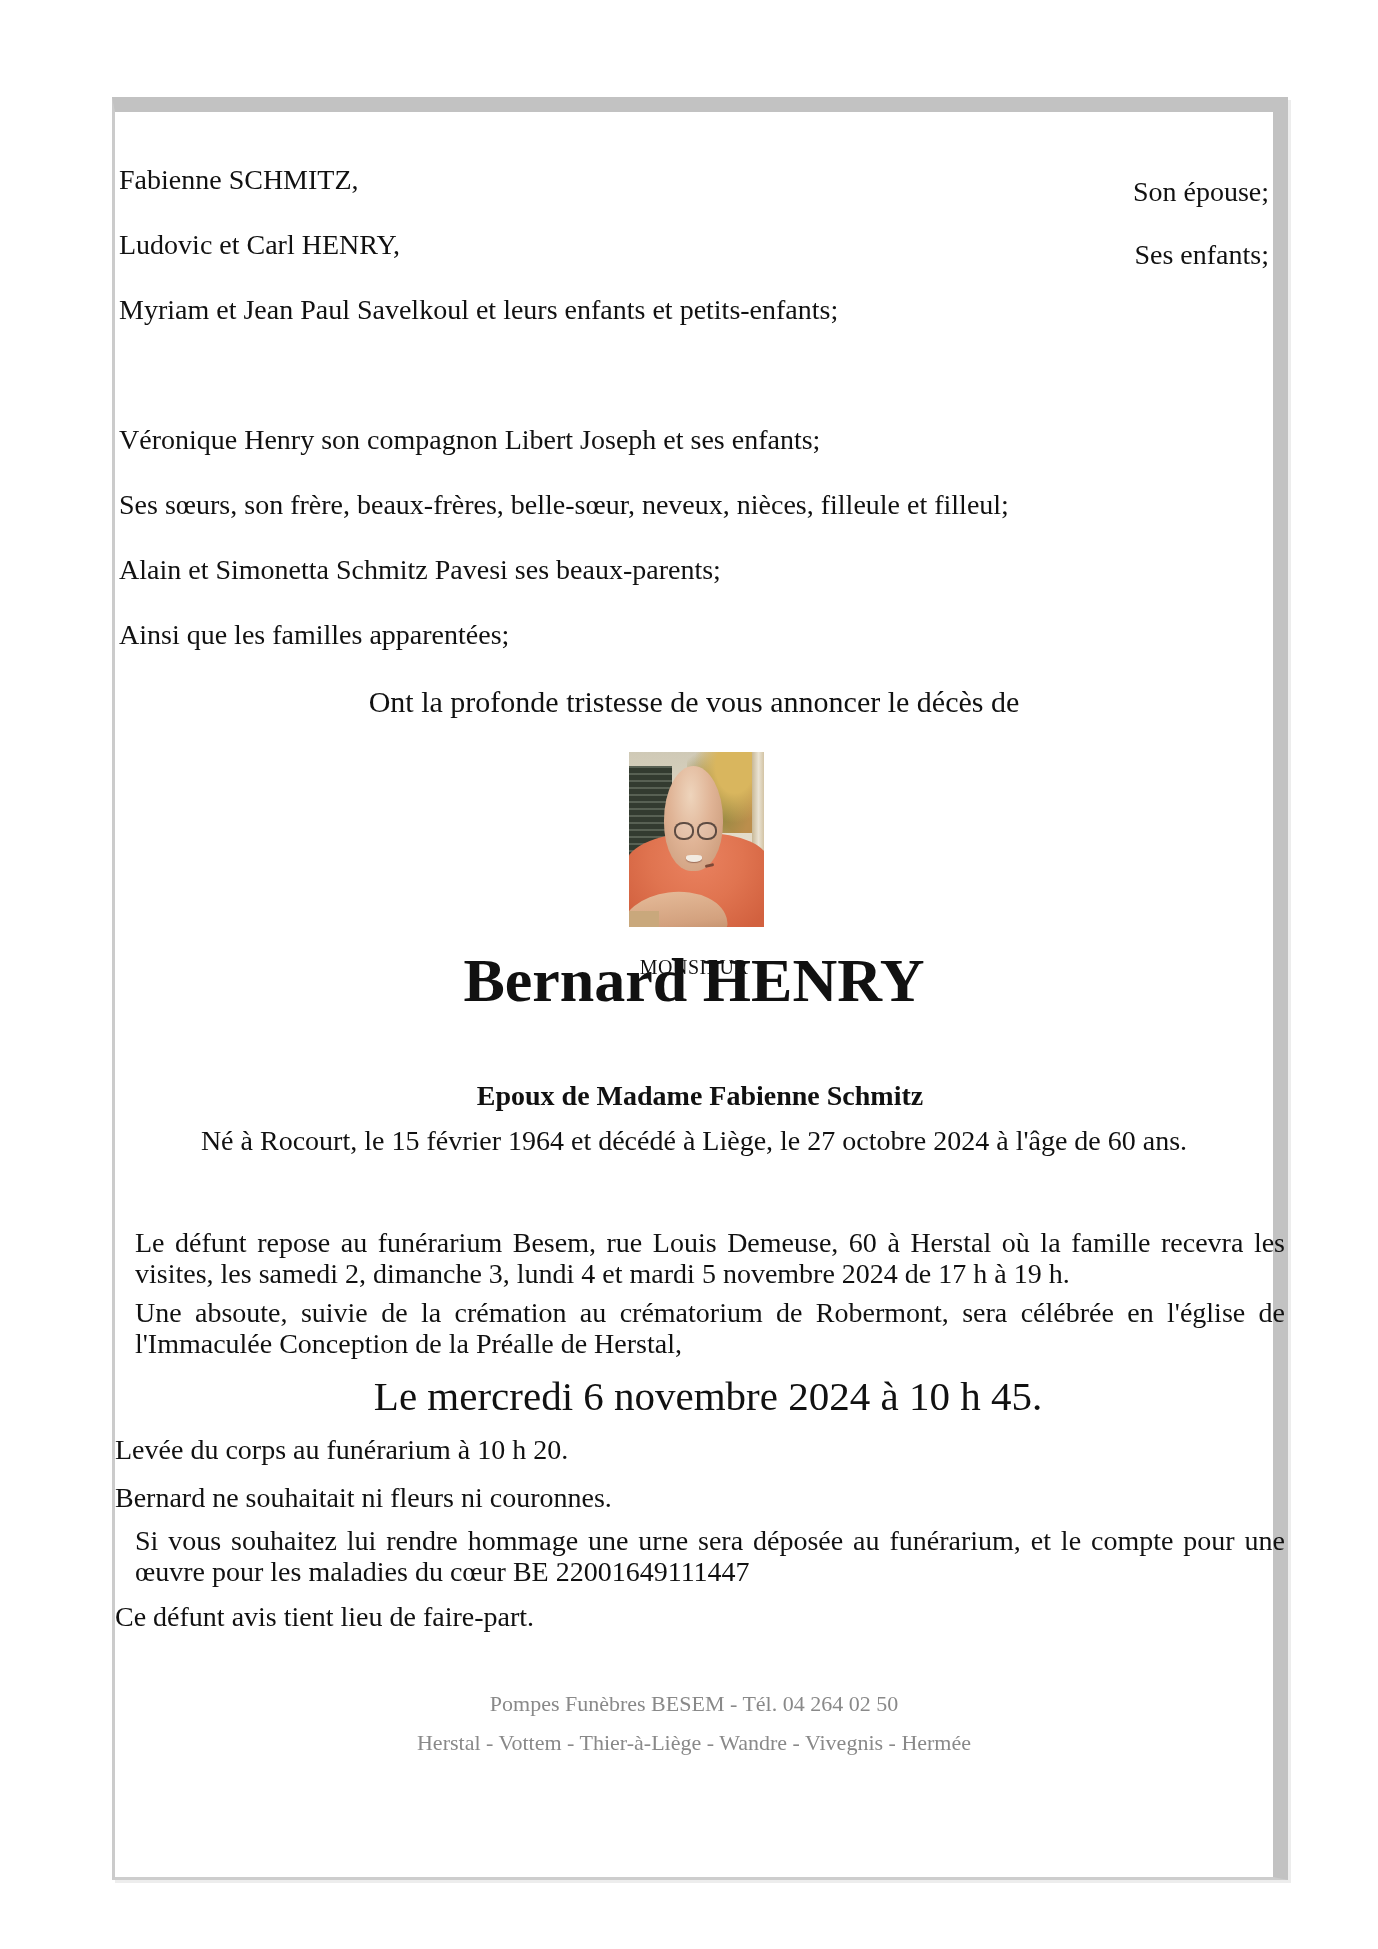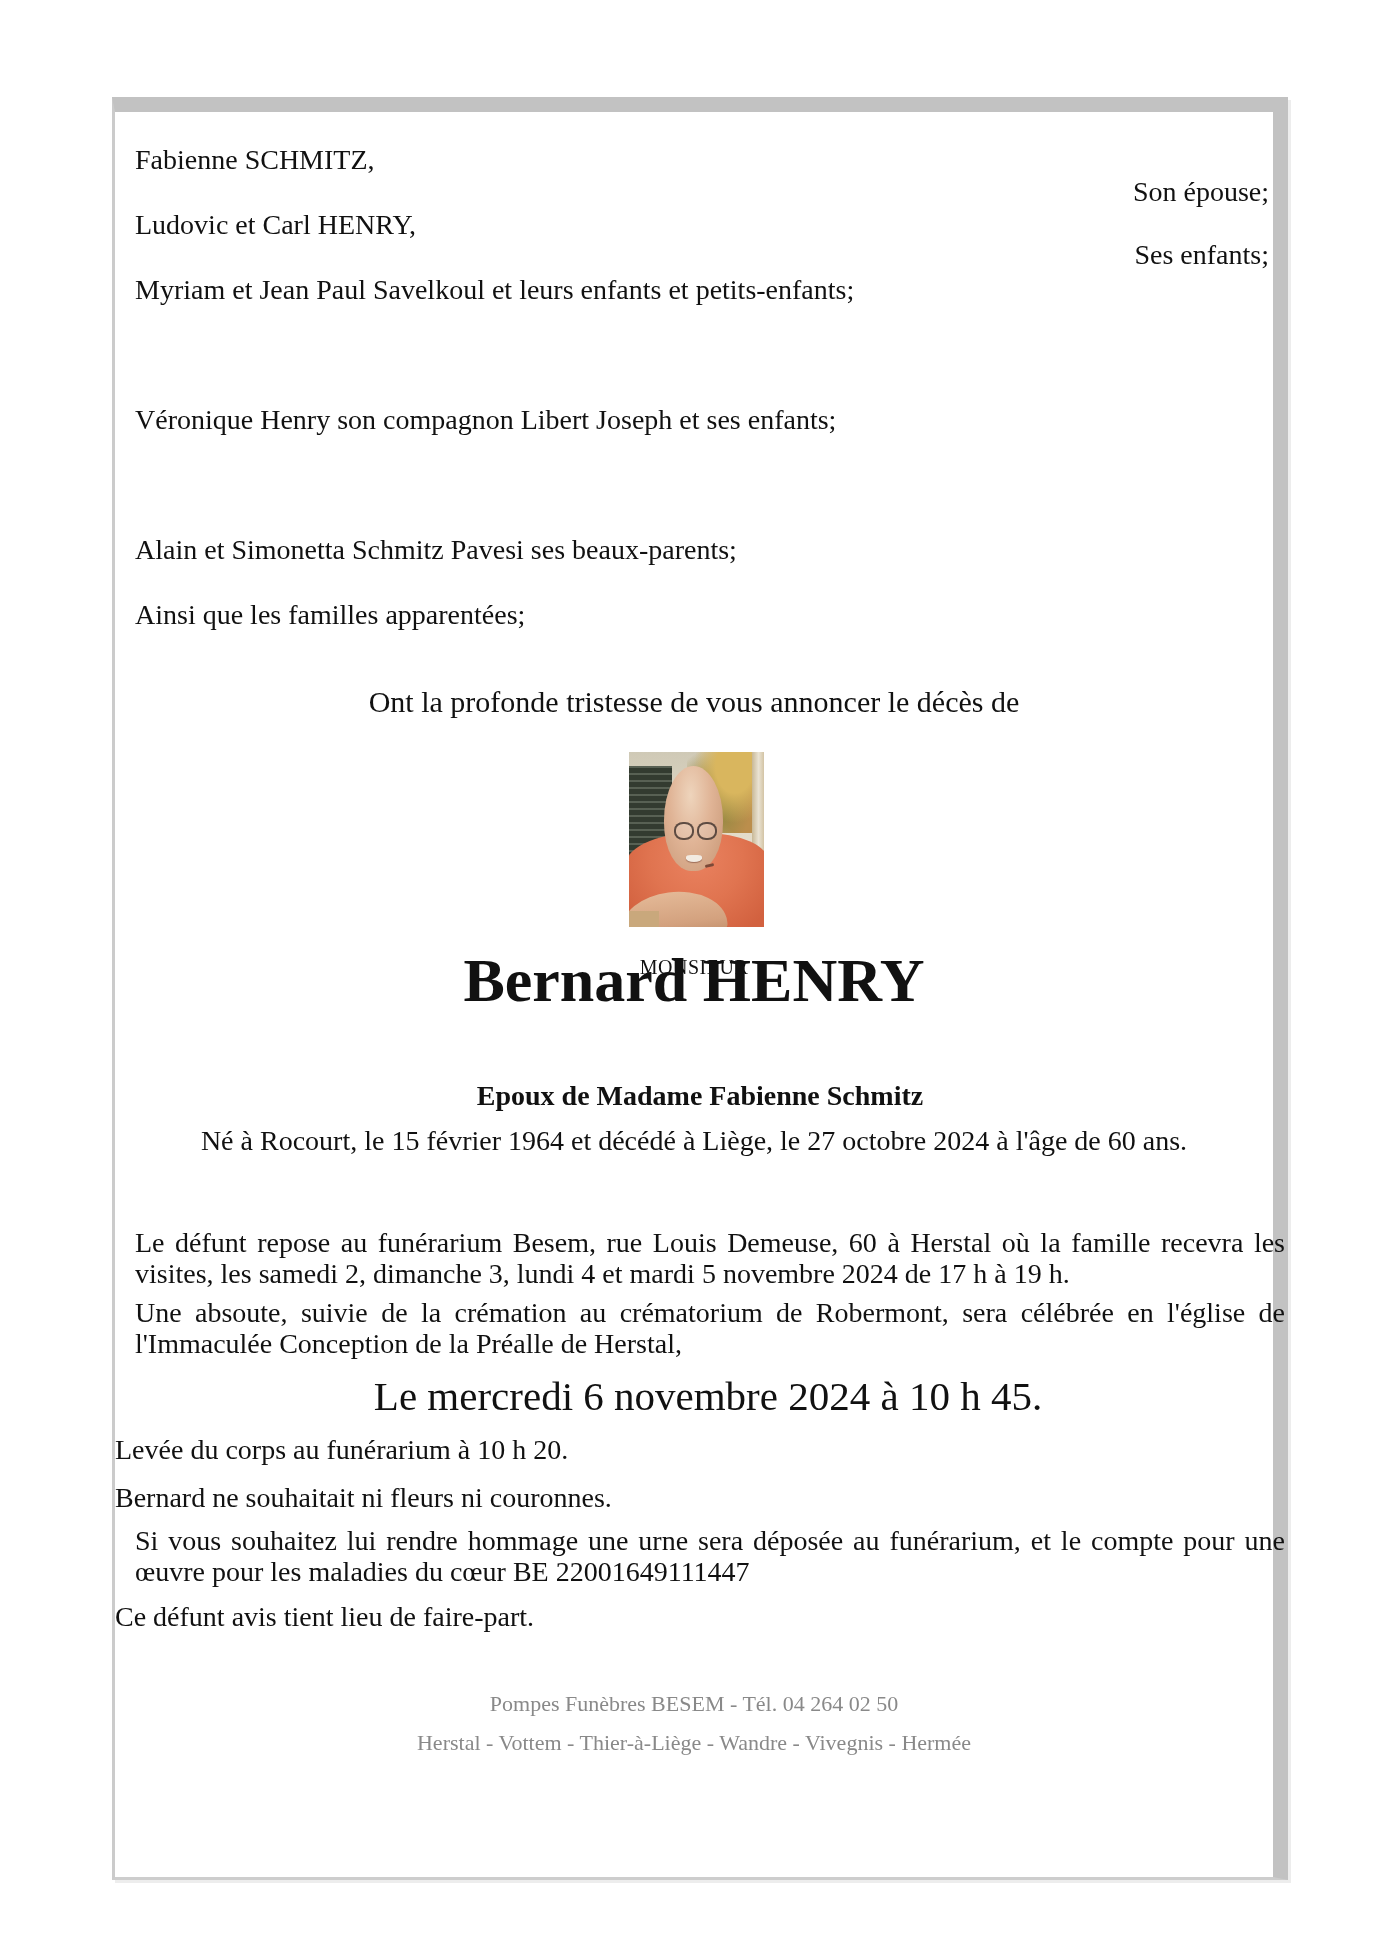--- a/index.html
+++ b/index.html
@@ -30,21 +30,21 @@
     box-shadow: 3px 3px 0 rgba(0,0,0,0.07);
   }
   .doc > div, .doc > h1 { position: absolute; margin: 0; }
 
   
   .fam {
     font-size: 28px;
     line-height: 34px;
     white-space: nowrap;
   }
-  .fam.left  { left: 20px; }
+  .fam.left  { left: 4px; margin-top: 20px; }
   .fam.right { right: 4px; }
   .f0 { top: 31px; }
   .f1 { top: 63px; }
   .f2 { top: 96px; text-align: right; }
   .f3 { top: 126px; }
   .f4 { top: 161px; }
   .f5 { top: 226px; }
   .f6 { top: 291px; }
   .f7 { top: 356px; }
   .f8 { top: 421px; }
@@ -209,20 +209,21 @@
 <body>
 
 <div class="doc">
 
   <div class="fam left f0">Fabienne SCHMITZ,</div>
   <div class="fam right f1">Son épouse;</div>
   <div class="fam left f2">Ludovic et Carl HENRY,</div>
   <div class="fam right f3">Ses enfants;</div>
   <div class="fam left f4">Myriam et Jean Paul Savelkoul et leurs enfants et petits-enfants;</div>
   <div class="fam left f6">Véronique Henry son compagnon Libert Joseph et ses enfants;</div>
+  <div class="fam left f7">Ses sœurs, son frère, beaux-frères, belle-sœur, neveux, nièces, filleule et filleul;</div>
   <div class="fam left f8">Alain et Simonetta Schmitz Pavesi ses beaux-parents;</div>
   <div class="fam left f9">Ainsi que les familles apparentées;</div>
 
   <div class="announce">Ont la profonde tristesse de vous annoncer le décès de</div>
 
   <div class="photo">
     <div class="ph-board"></div>
     <div class="ph-foliage"></div>
     <div class="ph-frame"></div>
     <div class="ph-shirt"></div>

